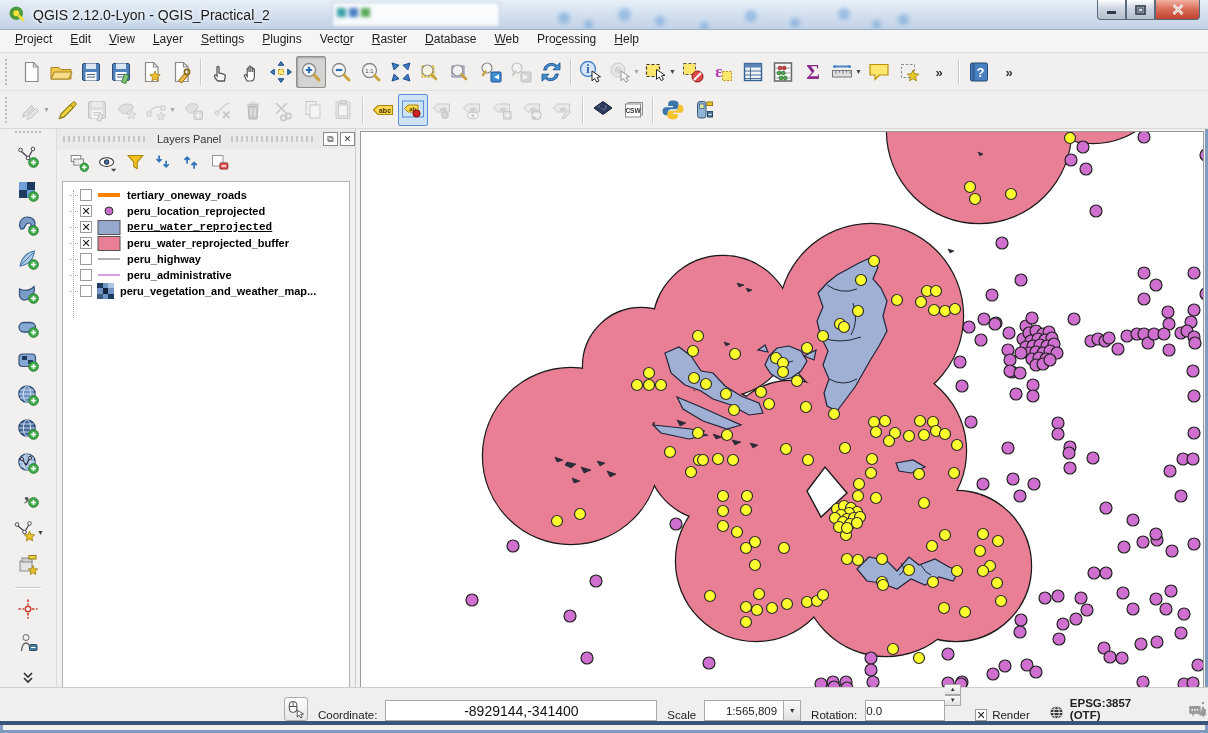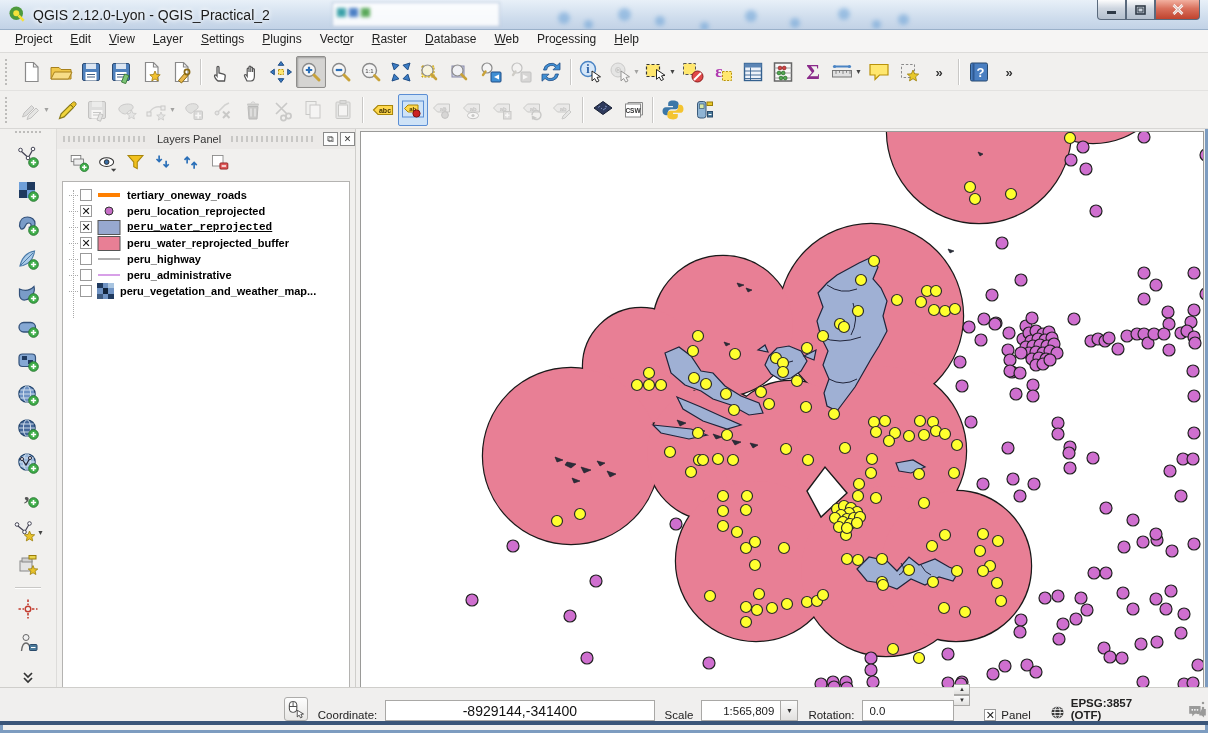--- a/index.html
+++ b/index.html
@@ -72,21 +72,21 @@
     display:flex;align-items:center;justify-content:center;margin-left:284px;}
   .sb-label{margin-left:10px;}
   .sb-input{height:21px;border:1px solid #a9a8a6;background:#fff;font-size:14px;font-family:inherit;
     text-align:center;margin-left:8px;color:#111;}
   .coord{width:272px;}
   .scale-wrap{display:flex;margin-left:8px;}
   .scale-input{width:80px;height:21px;border:1px solid #a9a8a6;background:#fff;display:flex;align-items:center;justify-content:flex-end;padding:0 6px;}
   .combo-btn{width:17px;height:21px;border:1px solid #a9a8a6;border-left:none;background:linear-gradient(#fbfbfb,#e2e1df);
     display:flex;align-items:center;justify-content:center;font-size:7px;color:#333;}
   .spin-wrap{display:flex;margin-left:8px;}
-  .spin-input{width:92px;height:21px;border:1px solid #a9a8a6;background:#fff;display:flex;align-items:center;padding:0 6px;margin-top:16px;}
+  .spin-input{width:80px;height:21px;border:1px solid #a9a8a6;background:#fff;display:flex;align-items:center;padding:0 0;margin-top:16px;}
   .spin-btns{display:flex;flex-direction:column;width:16px;height:21px;}
   .spin-btns div{flex:1;border:1px solid #a9a8a6;border-left:none;background:linear-gradient(#fbfbfb,#e2e1df);
     font-size:6px;line-height:9px;text-align:center;color:#333;}
   .sb-check{width:12px;height:12px;border:1px solid #9a9a9a;background:#fff;font-size:11px;line-height:10px;font-weight:bold;text-align:center;margin-left:14px;}
   .sb-grip{position:absolute;right:3px;bottom:6px;width:14px;height:14px;
     background:
       radial-gradient(circle at 12px 2px,#9a9a98 1.4px,transparent 1.6px),
       radial-gradient(circle at 12px 7px,#9a9a98 1.4px,transparent 1.6px),
       radial-gradient(circle at 7px 7px,#9a9a98 1.4px,transparent 1.6px),
       radial-gradient(circle at 12px 12px,#9a9a98 1.4px,transparent 1.6px),
@@ -1301,21 +1301,21 @@
     </div>
     <span class="sb-label">Rotation:</span>
     <div class="spin-wrap">
       <div class="spin-input">0.0</div>
       <div class="spin-btns">
         <div>▲</div>
         <div>▼</div>
       </div>
     </div>
     <div class="sb-check">✕</div>
-    <span class="sb-label" style="margin-left:5px;">Panel</span>
+    <span class="sb-label" style="margin-left:5px;">Render</span>
     <span style="margin-left:18px;display:flex;align-items:center;">
       <svg width="17" height="17" viewBox="0 0 24 24">
           <circle cx="12" cy="12" r="8.5" fill="#3a3a3a"></circle>
           <ellipse cx="12" cy="12" rx="3.8" ry="8.5" fill="none" stroke="#fff" stroke-width="1.2"></ellipse>
           <path d="M3.5 12h17M5 7.5h14M5 16.5h14" stroke="#fff" stroke-width="1.2"></path>
         </svg>
     </span>
     <span class="sb-label" style="margin-left:5px;font-weight:bold;">EPSG:3857 (OTF)</span>
     <span style="margin-left:22px;display:flex;align-items:center;">
       <svg width="21" height="18" viewBox="0 0 24 20">

